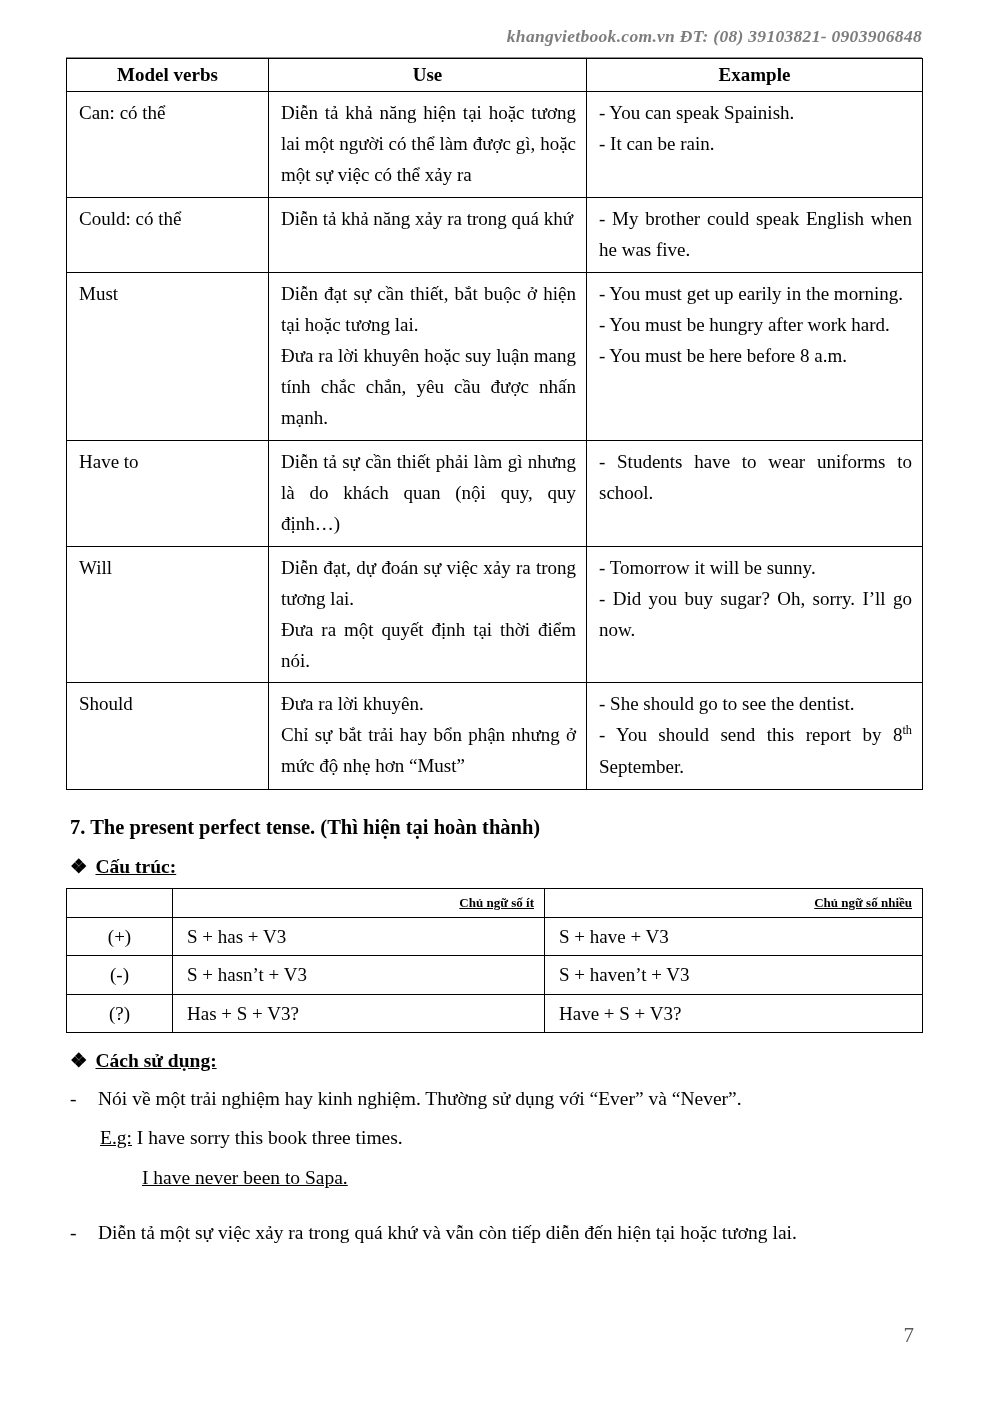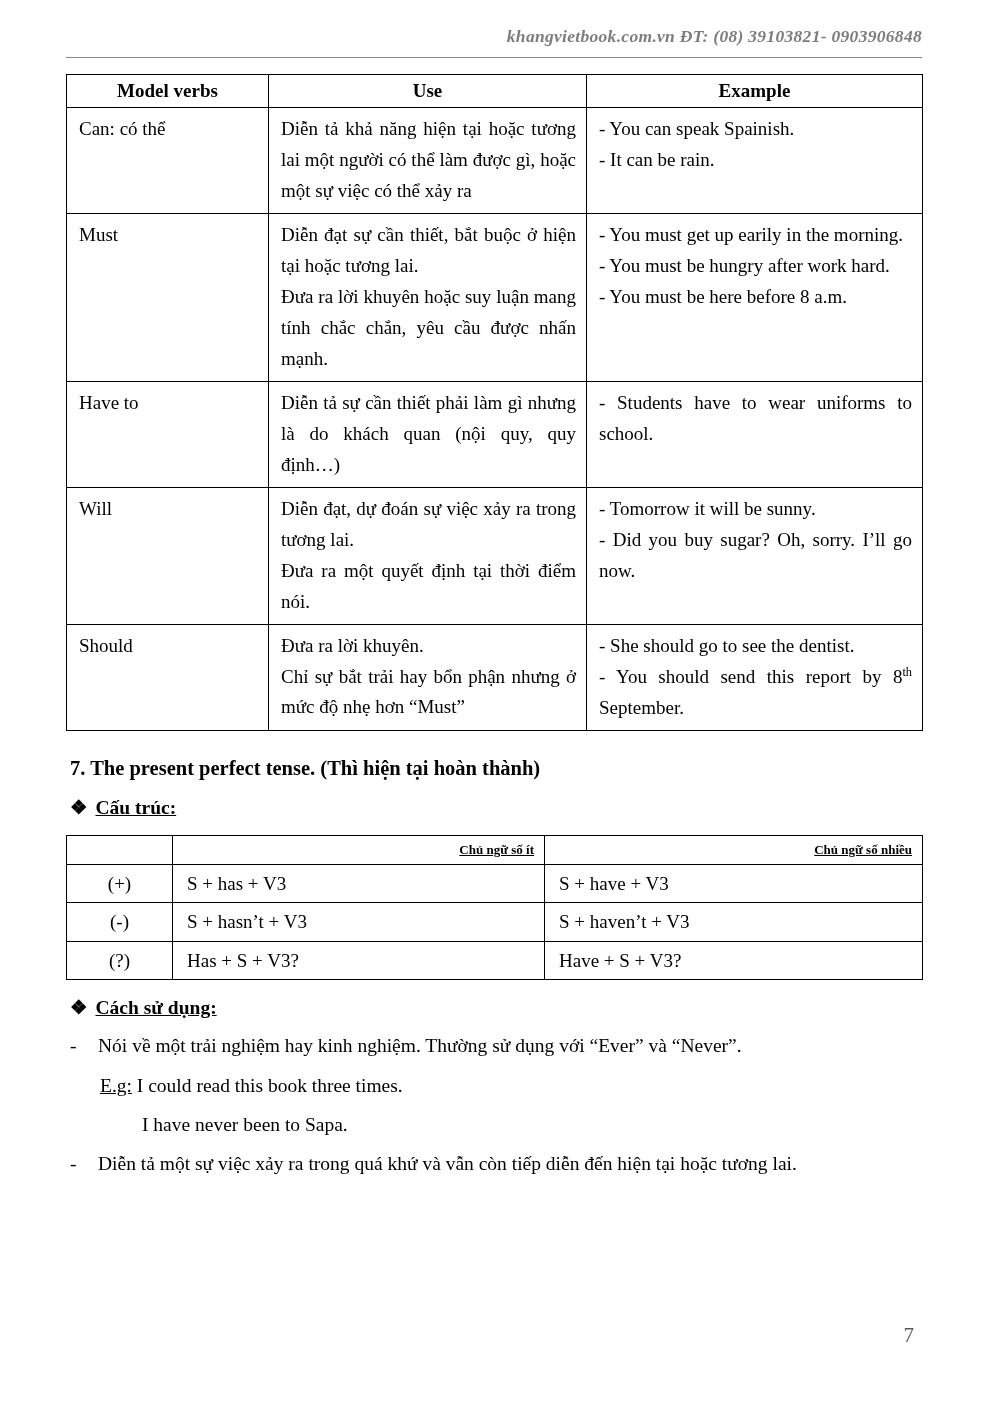--- a/index.html
+++ b/index.html
@@ -34,21 +34,21 @@
     font-size: 20.5px;
     margin: 26px 0 10px 4px;
   }
 
   
   table.grid {
     border-collapse: collapse;
     width: 856px;
     table-layout: fixed;
   }
-  table.grid, table.grid th, table.grid td { border: 1.6px solid #000; margin-top: 16px; }
+  table.grid, table.grid th, table.grid td { border: 1.6px solid #000; }
   table.grid th {
     font-size: 19px;
     font-weight: bold;
     text-align: center;
     padding: 5px 4px;
   }
   table.grid td {
     font-size: 19px;
     line-height: 1.63;
     vertical-align: top;
@@ -77,21 +77,21 @@
   .diamond-line .dmark { margin-right: 8px; }
   .diamond-line .dlabel { text-decoration: underline; }
 
   
   .usage { font-size: 19.5px; line-height: 1.7; }
   .usage .bullet { display: flex; margin: 4px 0 0 4px; }
   .usage .bullet .dash { width: 28px; flex: 0 0 28px; }
   .usage .bullet .btext { text-align: justify; flex: 1; }
   .usage .eg-line { margin: 6px 0 0 34px; }
   .usage .eg-label { text-decoration: underline; }
-  .usage .eg-line2 { margin: 6px 0 6px 76px; }
+  .usage .eg-line2 { margin: 6px 0 22px 76px; text-decoration: underline; }
 
   .page-number {
     position: absolute;
     right: 72px;
     bottom: 66px;
     font-size: 21px;
     color: #5a5a5a;
   }
   sup { font-size: 0.65em; }
 </style>
@@ -124,20 +124,29 @@
             <td class="verb-cell">Can: có thể</td>
             <td class="use-cell">
               <div class="para">Diễn tả khả năng hiện tại hoặc tương lai một người có thể làm được gì, hoặc một sự việc có thể xảy ra</div>
             </td>
             <td class="ex-cell">
               <div class="para">- You can speak Spainish.</div>
               <div class="para">- It can be rain.</div>
             </td>
           </tr>
           <tr>
+            <td class="verb-cell">Could: có thể</td>
+            <td class="use-cell">
+              <div class="para">Diễn tả khả năng xảy ra trong quá khứ</div>
+            </td>
+            <td class="ex-cell">
+              <div class="para">- My brother could speak English when he was five.</div>
+            </td>
+          </tr>
+          <tr>
             <td class="verb-cell">Must</td>
             <td class="use-cell">
               <div class="para">Diễn đạt sự cần thiết, bắt buộc ở hiện tại hoặc tương lai.</div>
               <div class="para">Đưa ra lời khuyên hoặc suy luận mang tính chắc chắn, yêu cầu được nhấn mạnh.</div>
             </td>
             <td class="ex-cell">
               <div class="para">- You must get up earily in the morning.</div>
               <div class="para">- You must be hungry after work hard.</div>
               <div class="para">- You must be here before 8 a.m.</div>
             </td>
@@ -218,21 +227,21 @@
       <span class="dmark">❖</span><span class="dlabel">Cách sử dụng:</span>
     </div>
 
     <div class="usage">
       <div class="bullet">
         <span class="dash">-</span>
         <span class="btext">Nói về một trải nghiệm hay kinh nghiệm. Thường sử dụng với “Ever” và “Never”.</span>
       </div>
       <div class="eg-line">
         <span class="eg-label">E.g:</span>
-        <span>I could read this book three times.</span>
+        <span>I have sorry this book three times.</span>
       </div>
       <div class="eg-line2">I have never been to Sapa.</div>
       <div class="bullet">
         <span class="dash">-</span>
         <span class="btext">Diễn tả một sự việc xảy ra trong quá khứ và vẫn còn tiếp diễn đến hiện tại hoặc tương lai.</span>
       </div>
     </div>
 
   </div>
 

